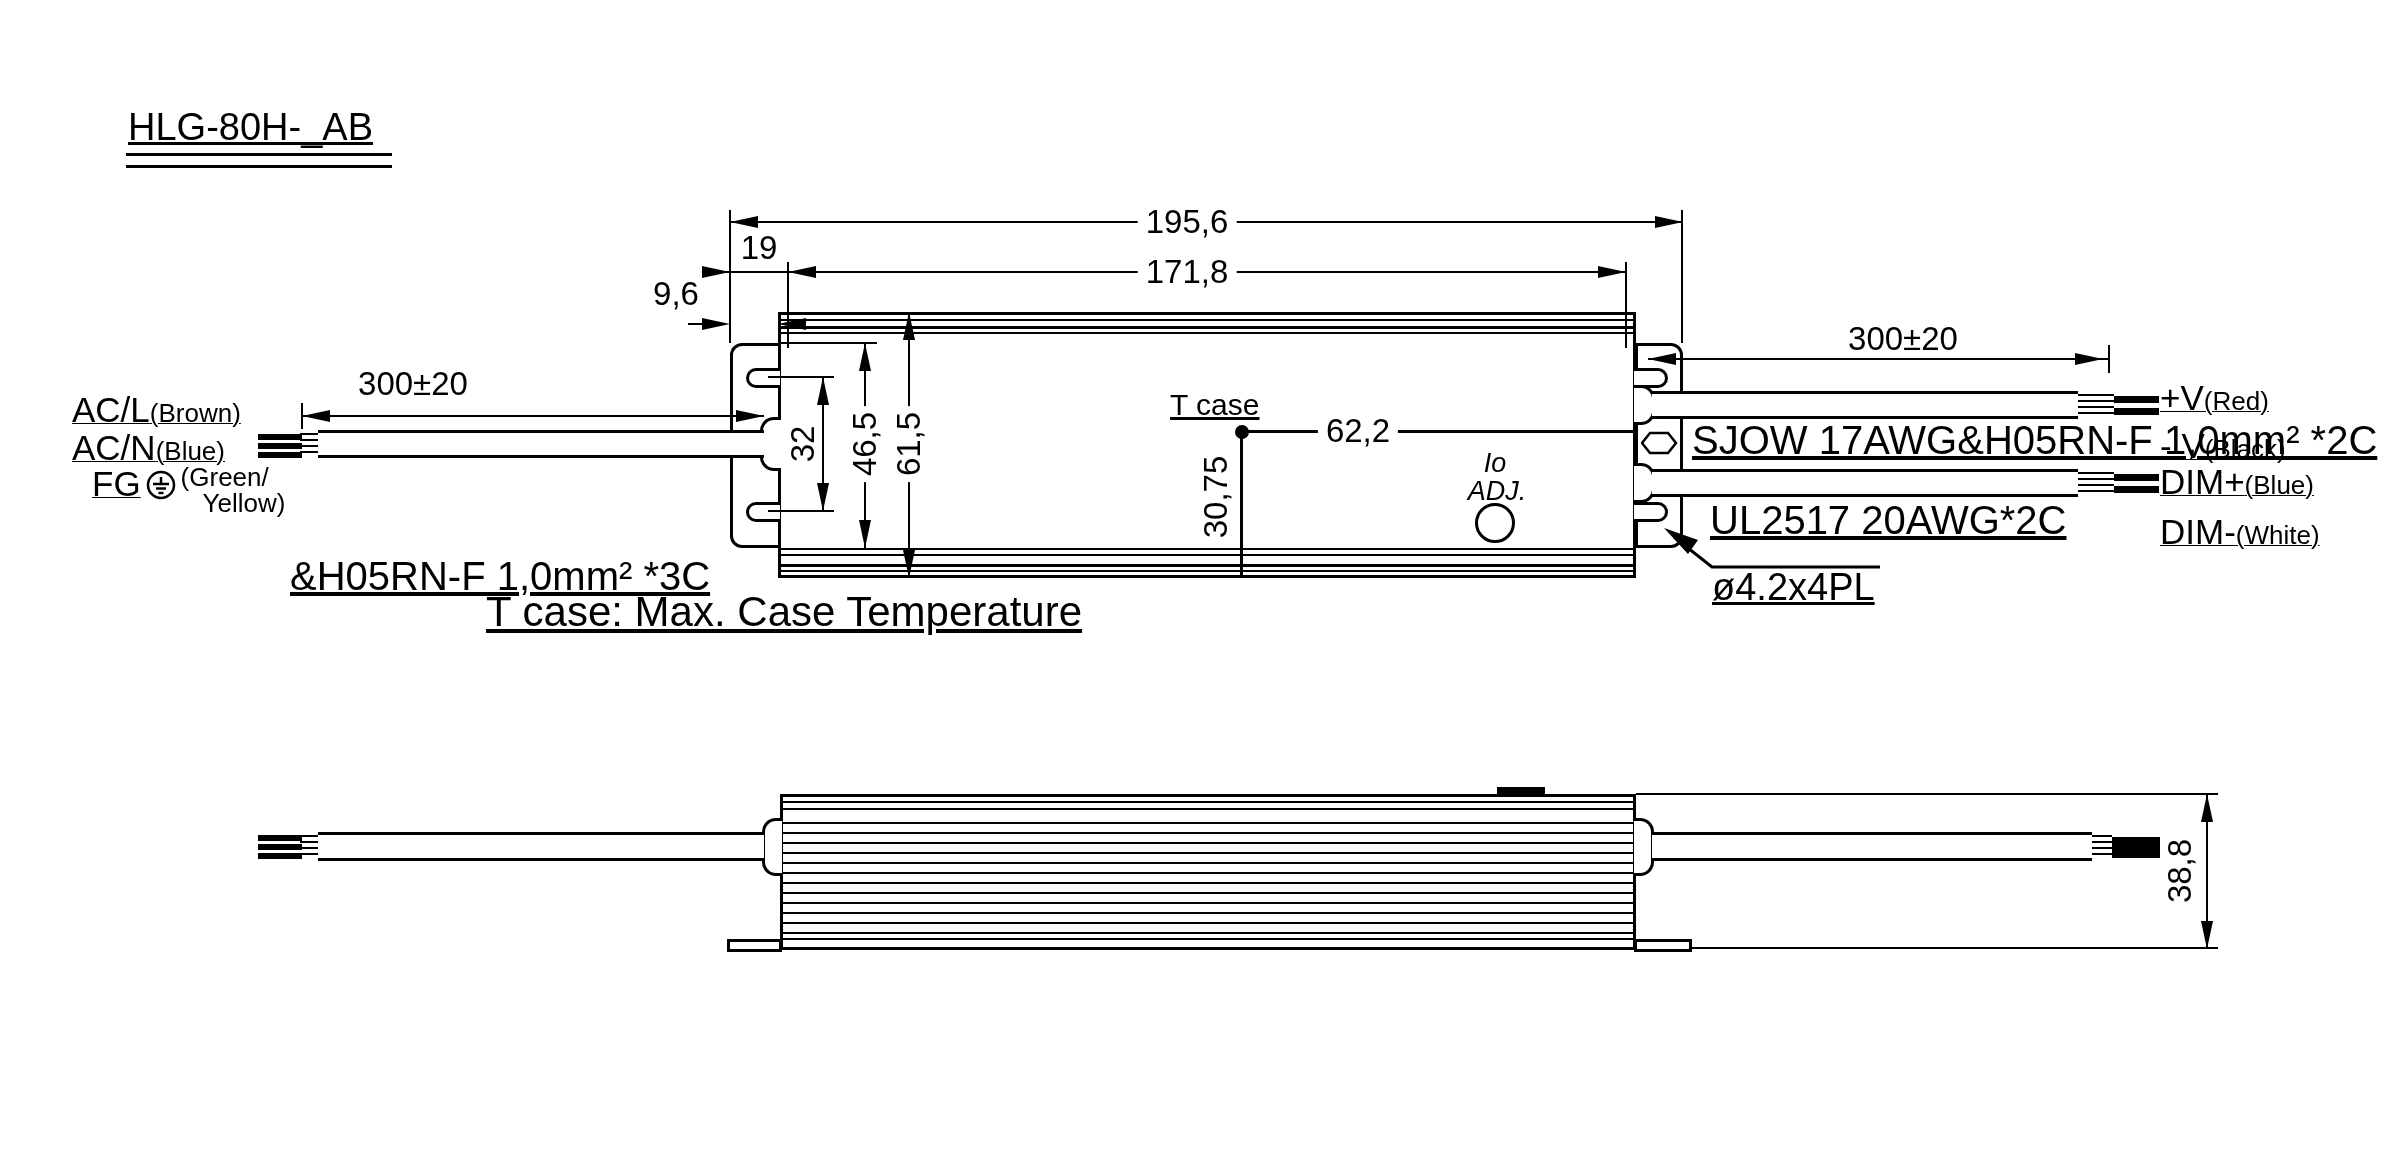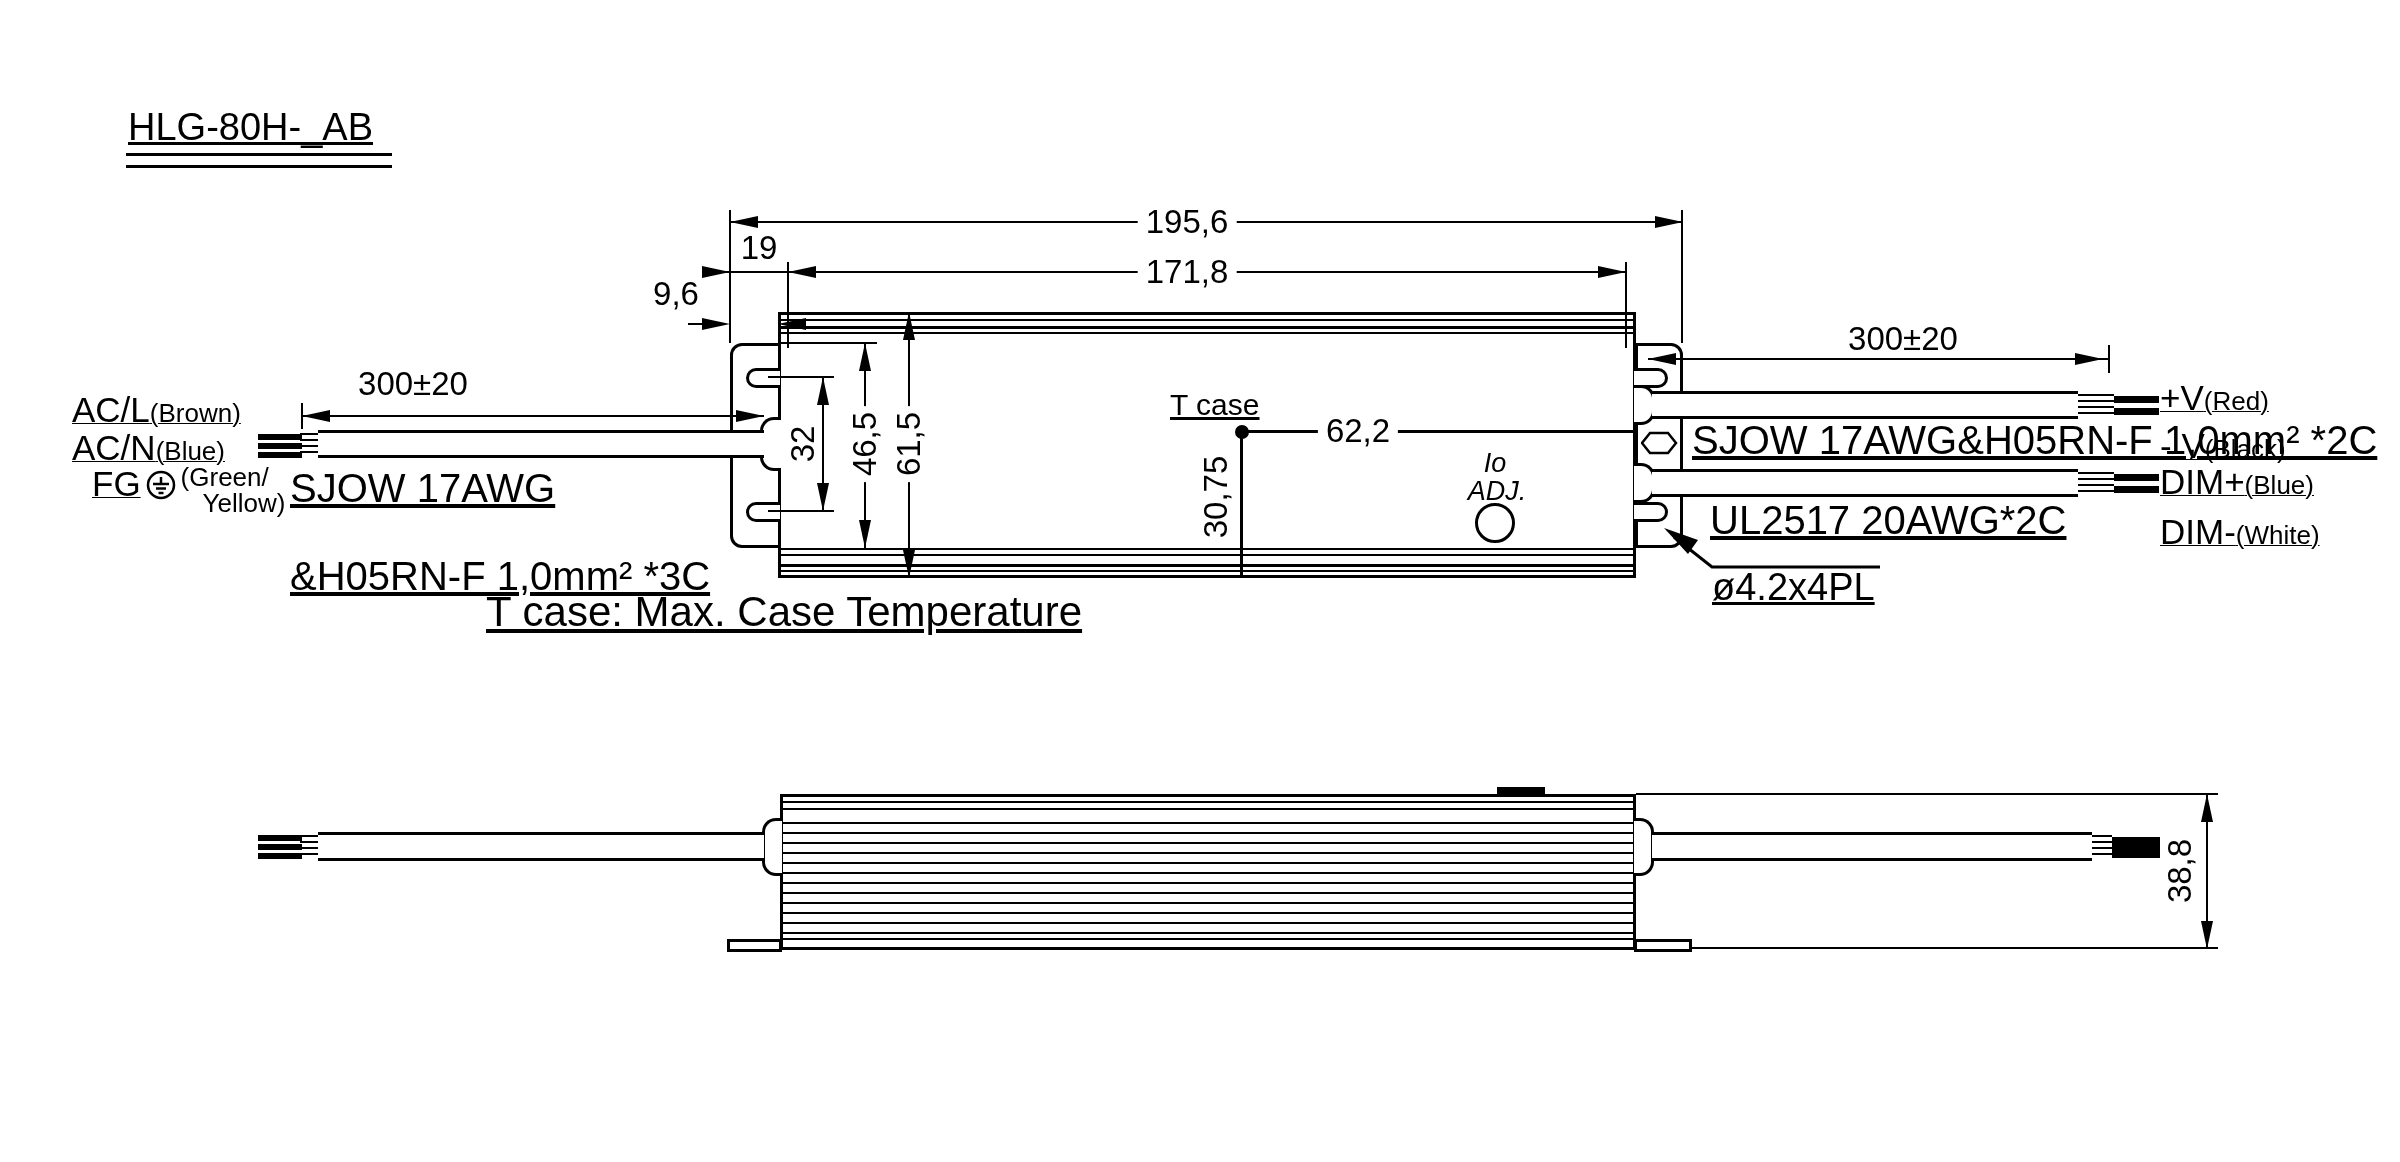--- a/index.html
+++ b/index.html
@@ -163,21 +163,20 @@
   </div>
   <div class="lbl" style="left:72px;top:464px;margin-left:20px;">
     <span class="big">FG</span><svg style="vertical-align:-5px;margin:0 4px;" width="32" height="32" viewBox="0 0 32 32">
         <circle cx="16" cy="16" r="13" fill="none" stroke="#000" stroke-width="2.5"></circle>
         <line x1="16" y1="8" x2="16" y2="15" stroke="#000" stroke-width="2.5"></line>
         <line x1="8" y1="15" x2="24" y2="15" stroke="#000" stroke-width="2.5"></line>
         <line x1="11" y1="19.5" x2="21" y2="19.5" stroke="#000" stroke-width="2.5"></line>
         <line x1="13.5" y1="24" x2="18.5" y2="24" stroke="#000" stroke-width="2.5"></line>
       </svg><span class="stack"><div>(Green/</div><div>Yellow)</div></span>
   </div>
-  <div class="lbl spec" style="left:290px;top:466px;">SJOW 17AWG</div>
   <div class="lbl spec" style="left:290px;top:506px;margin-top:48px;">&amp;H05RN-F 1,0mm² *3C</div>
 
   <div class="lbl" style="left:2160px;top:378px;">
     <span class="big">+V</span><span class="sm">(Red)</span>
   </div>
   <div class="lbl" style="left:2160px;top:426px;">
     <span class="big">- V</span><span class="sm">(Black)</span>
   </div>
   <div class="lbl spec" style="left:1692px;top:418px;">SJOW 17AWG&amp;H05RN-F 1,0mm² *2C</div>
   <div class="lbl" style="left:2160px;top:462px;">

